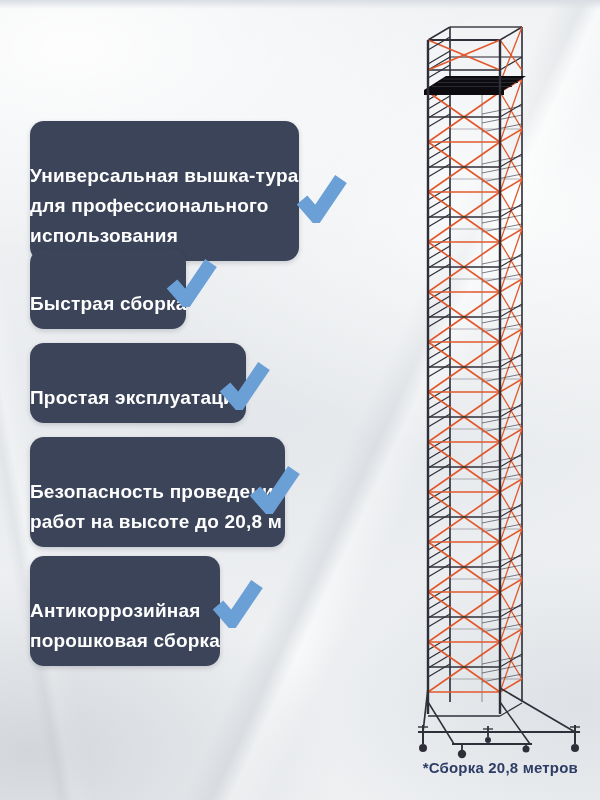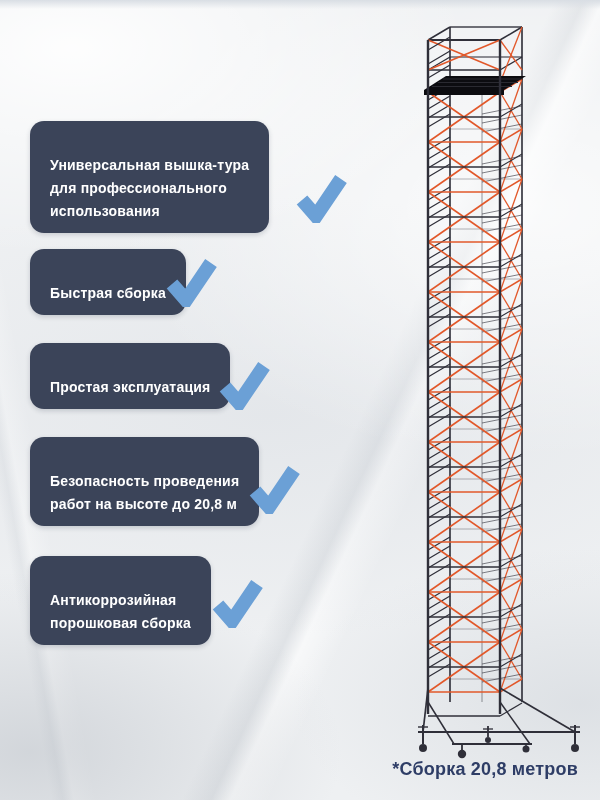--- a/index.html
+++ b/index.html
@@ -17,22 +17,22 @@
       radial-gradient(800px 340px at 45% 52%, rgba(205,210,217,.30), rgba(205,210,217,0) 65%),
       radial-gradient(520px 300px at 5% 94%, rgba(176,182,190,.45), rgba(176,182,190,0) 60%),
       radial-gradient(480px 260px at 97% 88%, rgba(196,202,209,.40), rgba(196,202,209,0) 60%),
       linear-gradient(115deg, rgba(0,0,0,0) 57%, rgba(186,192,199,.28) 60%, rgba(255,255,255,.55) 62%, rgba(0,0,0,0) 66%),
       linear-gradient(80deg, rgba(0,0,0,0) 7%, rgba(200,205,211,.25) 8.5%, rgba(255,255,255,.4) 10%, rgba(0,0,0,0) 13%);
   }
   .badge{
     position:absolute;display:inline-block;box-sizing:border-box;
     background:var(--badge-bg,#3b4459);
     color:var(--badge-text,#ffffff);
-    font-weight:700;font-size:14px;line-height:23px;letter-spacing:.2px;
-    padding:10px 20px;border-radius:14px;white-space:pre-line;
+    font-weight:700;font-size:19px;line-height:30px;letter-spacing:.2px;
+    padding:10px 0;border-radius:14px;white-space:pre-line;
     box-shadow:0 2px 5px rgba(30,40,60,.18);
     z-index:2;
   }
   .b1{left:30px;top:121px;}
   .b2{left:30px;top:249px;}
   .b3{left:30px;top:343px;}
   .b4{left:30px;top:437px;}
   .b5{left:30px;top:556px;}
   .check{position:absolute;width:52px;height:52px;z-index:3;}
   .check polyline{
@@ -40,21 +40,21 @@
     stroke-width:14;stroke-linejoin:miter;stroke-linecap:butt;
   }
   .c1{left:295px;top:171px;}
   .c2{left:165px;top:255px;}
   .c3{left:218px;top:358px;}
   .c4{left:248px;top:462px;}
   .c5{left:211px;top:576px;}
   #tower{position:absolute;left:396px;top:26px;width:190px;height:744px;z-index:1;}
   .footnote{
     position:absolute;right:22px;top:759px;z-index:2;
-    font-weight:700;font-size:18px;letter-spacing:.2px;
+    font-weight:700;font-size:15px;letter-spacing:.2px;
     color:var(--footnote-color,#2e3d66);
   }
 </style>
 </head>
 <body style="--page-bg: #eef0f2; --badge-bg: #3b4459; --badge-text: #ffffff; --check-blue: #6ba0d6; --footnote-color: #2e3d66;">
 
 <div class="bg"></div>
 
 <svg id="tower" viewBox="0 0 190 744" xmlns="http://www.w3.org/2000/svg">
     <line x1="54" y1="1" x2="54" y2="676" stroke="#2f2f39" stroke-width="1.8" opacity="0.9"></line>

